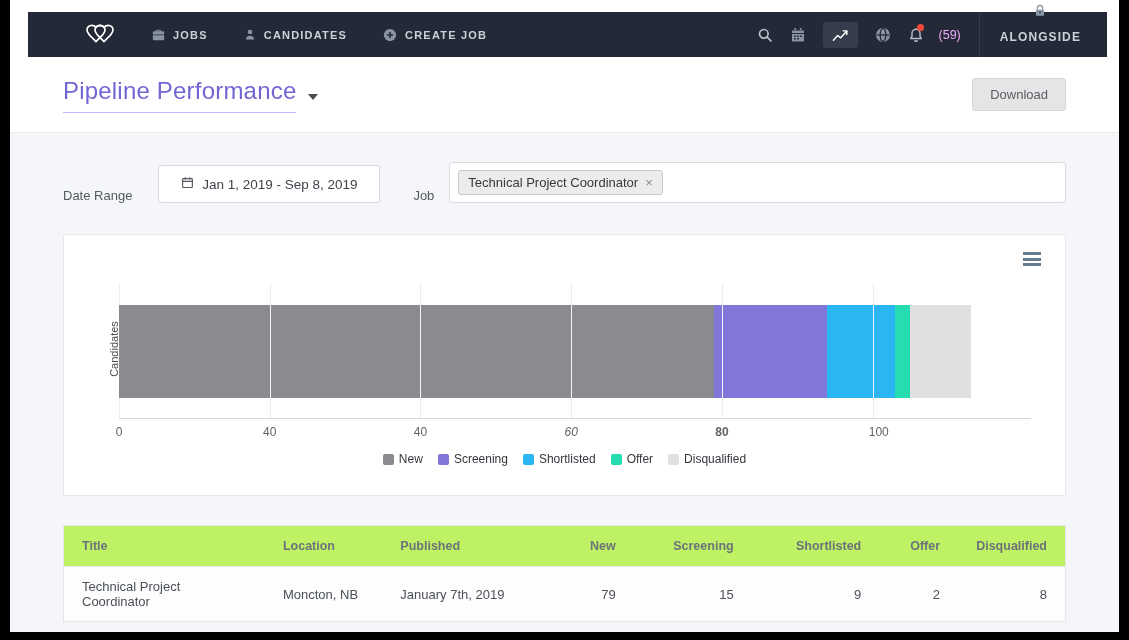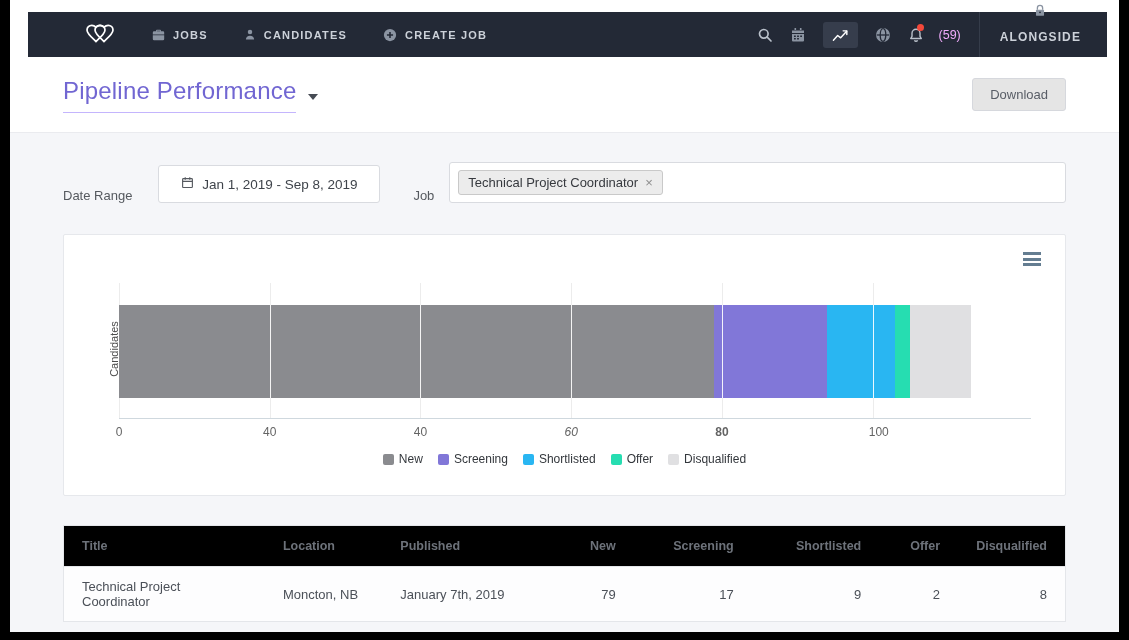--- a/index.html
+++ b/index.html
@@ -52,21 +52,21 @@
   .bar-seg { position:absolute; top:22px; height:93px; }
   .grid-over { position:absolute; top:22px; height:93px; width:1px; background:rgba(255,255,255,.9); }
   .tick-label { position:absolute; top:142px; transform:translateX(-50%); font-size:12px; color:#646464; }
   .chart-legend { position:absolute; top:217px; left:0; right:0; display:flex; justify-content:center; align-items:center; gap:15px; }
   .legend-item { display:flex; align-items:center; gap:5px; font-size:12px; color:#33373c; cursor:pointer; }
   .legend-swatch { width:11px; height:11px; border-radius:2px; }
 
   
   .table-card { background:#fff; border:1px solid #e4e6ea; }
   table { width:100%; border-collapse:collapse; }
-  thead th { background:#000000; color:#6d727a; font-size:12.5px; font-weight:bold; text-align:left; padding:13px 18px; border-bottom:1px solid #e4e6ea; }
+  thead th { background:#bef264; color:#6d727a; font-size:12.5px; font-weight:bold; text-align:left; padding:13px 18px; border-bottom:1px solid #e4e6ea; }
   tbody td { background:#fdfdfe; color:#4b5058; font-size:13px; padding:12px 18px; }
   th.num, td.num { text-align:right; }
   col.c0{width:21%} col.c1{width:12%} col.c2{width:16%} col.c3{width:10%} col.c4{width:12%} col.c5{width:13%} col.c6{width:8%} col.c7{width:8%}
 </style>
 </head>
 <body>
 
 <div class="viewport">
   <div class="app">
 
@@ -274,21 +274,21 @@
                 <th class="num">Offer</th>
                 <th class="num">Disqualified</th>
               </tr>
             </thead>
           <tbody>
               <tr>
                 <td>Technical Project Coordinator</td>
                 <td>Moncton, NB</td>
                 <td>January 7th, 2019</td>
                 <td class="num">79</td>
-                <td class="num">17</td>
+                <td class="num">15</td>
                 <td class="num">9</td>
                 <td class="num">2</td>
                 <td class="num">8</td>
               </tr>
             </tbody>
         </table>
       </div>
 
     </div>
   </div>

